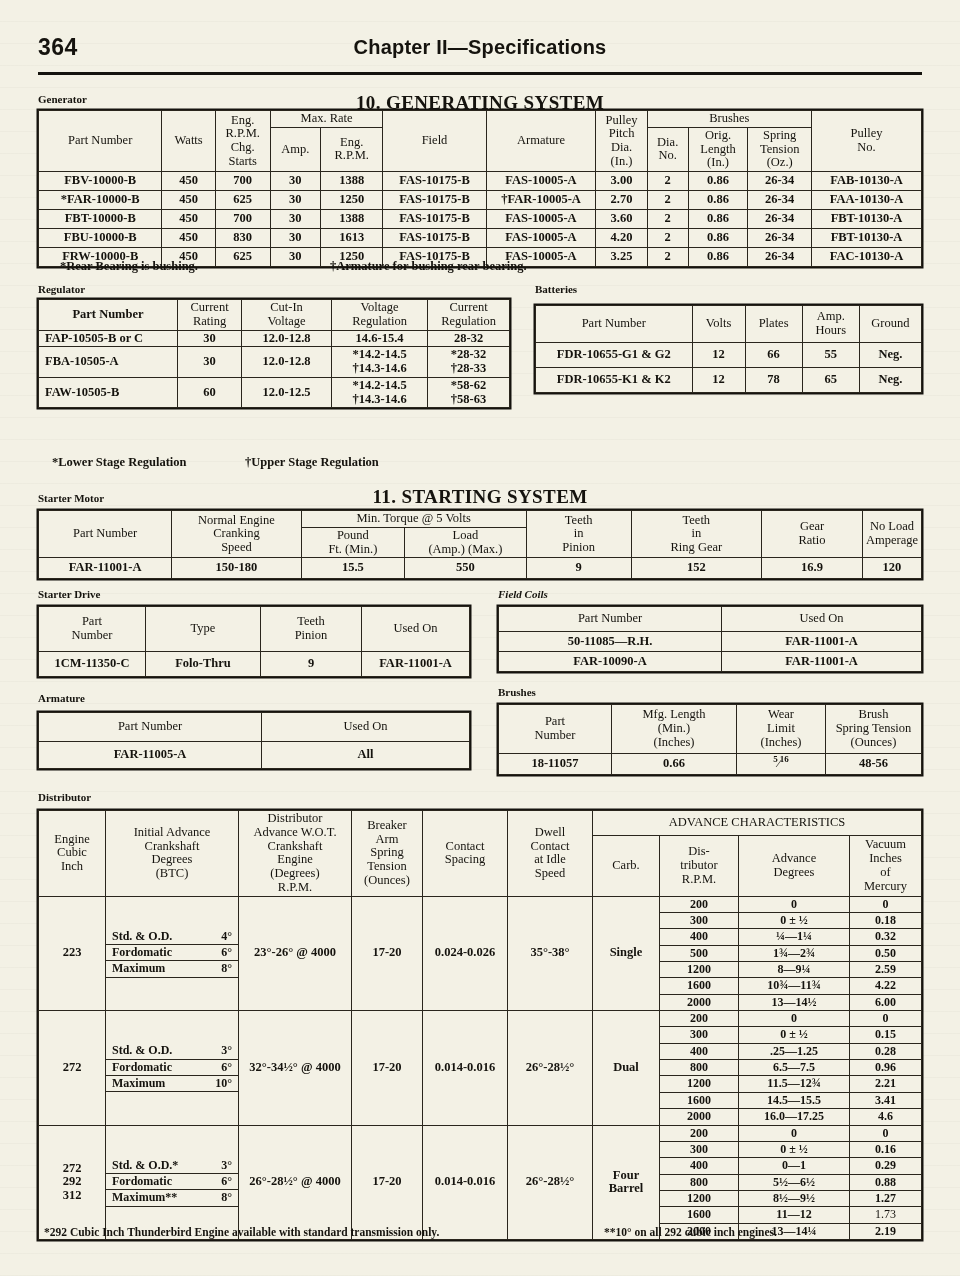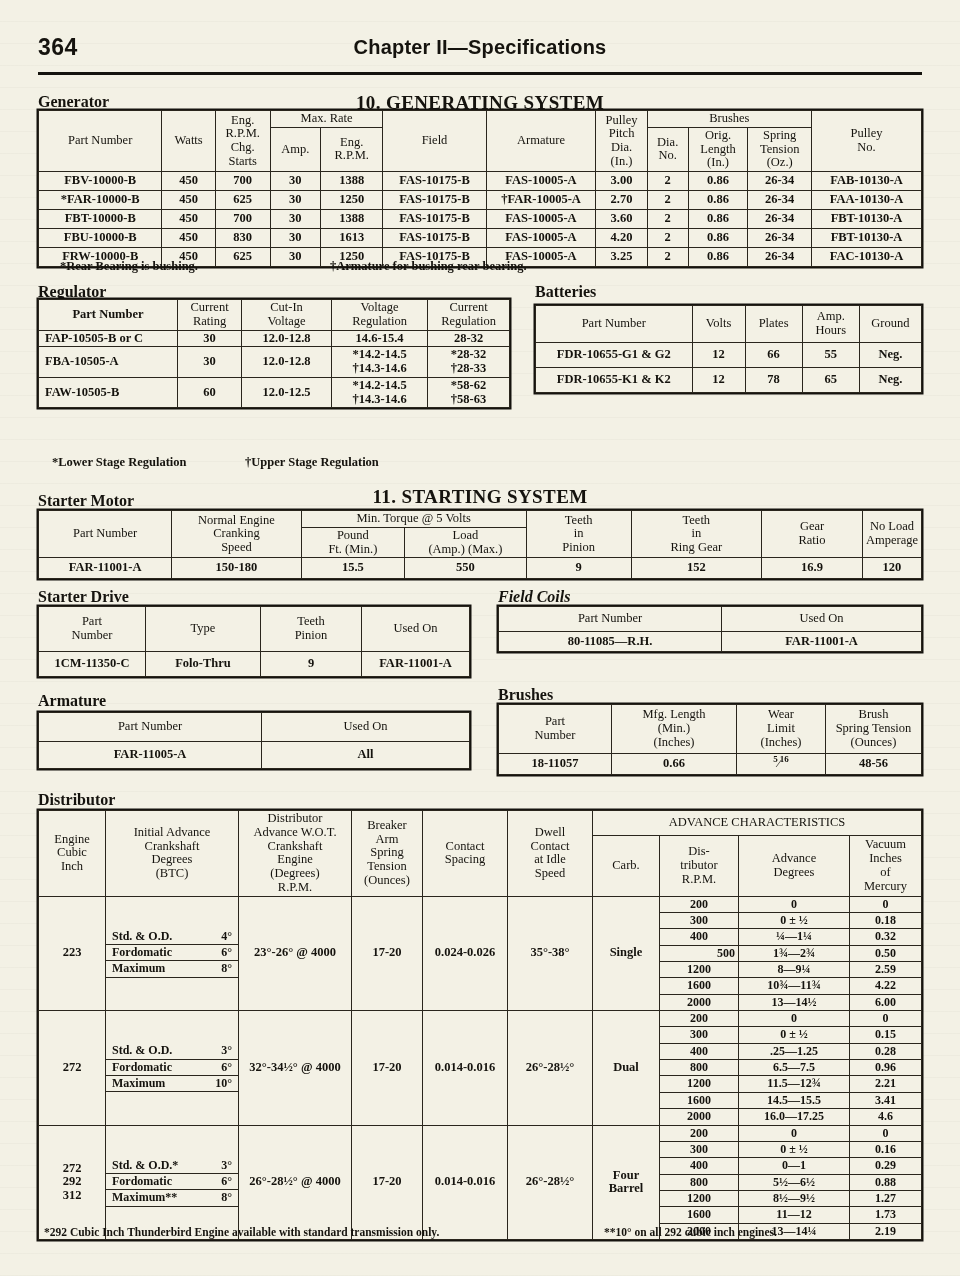--- a/index.html
+++ b/index.html
@@ -38,21 +38,21 @@
   }
   
   .sect-title{
     position:absolute;width:884px;left:38px;text-align:center;
     font-family:"Liberation Serif", serif;
     font-weight:bold;font-size:19px;letter-spacing:.4px;
   }
   .sub-label{
     position:absolute;
     font-family:"Liberation Serif", serif;
-    font-weight:bold;font-size:16px;
+    font-weight:bold;font-size:11px;
   }
   .note{
     position:absolute;
     font-family:"Liberation Serif", serif;
     font-weight:bold;font-size:12.5px;
   }
   .note-sm{
     position:absolute;
     font-family:"Liberation Serif", serif;
     font-weight:bold;font-size:11.5px;
@@ -425,21 +425,25 @@
   <div class="sub-label" style="left:498px;top:588px;font-style:italic;">Field Coils</div>
   <table class="tbl" id="fc-tbl" style="left:498px;top:606px;width:424px;">
     <thead>
       <tr>
         <th style="width:216px;height:22px;">Part Number</th>
         <th>Used On</th>
       </tr>
     </thead>
     <tbody>
         <tr>
-          <td class="b" style="height:17px;">80-11085—R.H.</td>
+          <td class="b" style="height:17px;">50-11085—R.H.</td>
+          <td class="b" style="height:17px;">FAR-11001-A</td>
+        </tr>
+        <tr>
+          <td class="b" style="height:17px;">FAR-10090-A</td>
           <td class="b" style="height:17px;">FAR-11001-A</td>
         </tr>
       </tbody>
   </table>
 
   <div class="sub-label" style="left:498px;top:686px;">Brushes</div>
   <table class="tbl" id="br-tbl" style="left:498px;top:704px;width:424px;">
     <thead>
       <tr>
         <th style="width:106px;height:46px;">
@@ -589,21 +593,21 @@
                 <tr>
                   <td style="font-weight:bold;">200</td>
                 </tr>
                 <tr>
                   <td style="font-weight:bold;">300</td>
                 </tr>
                 <tr>
                   <td style="font-weight:bold;">400</td>
                 </tr>
                 <tr>
-                  <td style="font-weight:bold;text-align:right;">500</td>
+                  <td style="font-weight:bold;">500</td>
                 </tr>
                 <tr>
                   <td style="font-weight:bold;">1200</td>
                 </tr>
                 <tr>
                   <td style="font-weight:bold;">1600</td>
                 </tr>
                 <tr>
                   <td style="font-weight:bold;">2000</td>
                 </tr>
@@ -910,21 +914,21 @@
                 <tr>
                   <td style="font-weight:bold;">0.29</td>
                 </tr>
                 <tr>
                   <td style="font-weight:bold;">0.88</td>
                 </tr>
                 <tr>
                   <td style="font-weight:bold;">1.27</td>
                 </tr>
                 <tr>
-                  <td style="font-weight:bold;">1.73</td>
+                  <td style="font-weight:normal;">1.73</td>
                 </tr>
                 <tr>
                   <td style="font-weight:bold;">2.19</td>
                 </tr>
               </tbody>
             </table>
           </td>
         </tr>
       </tbody>
   </table>

